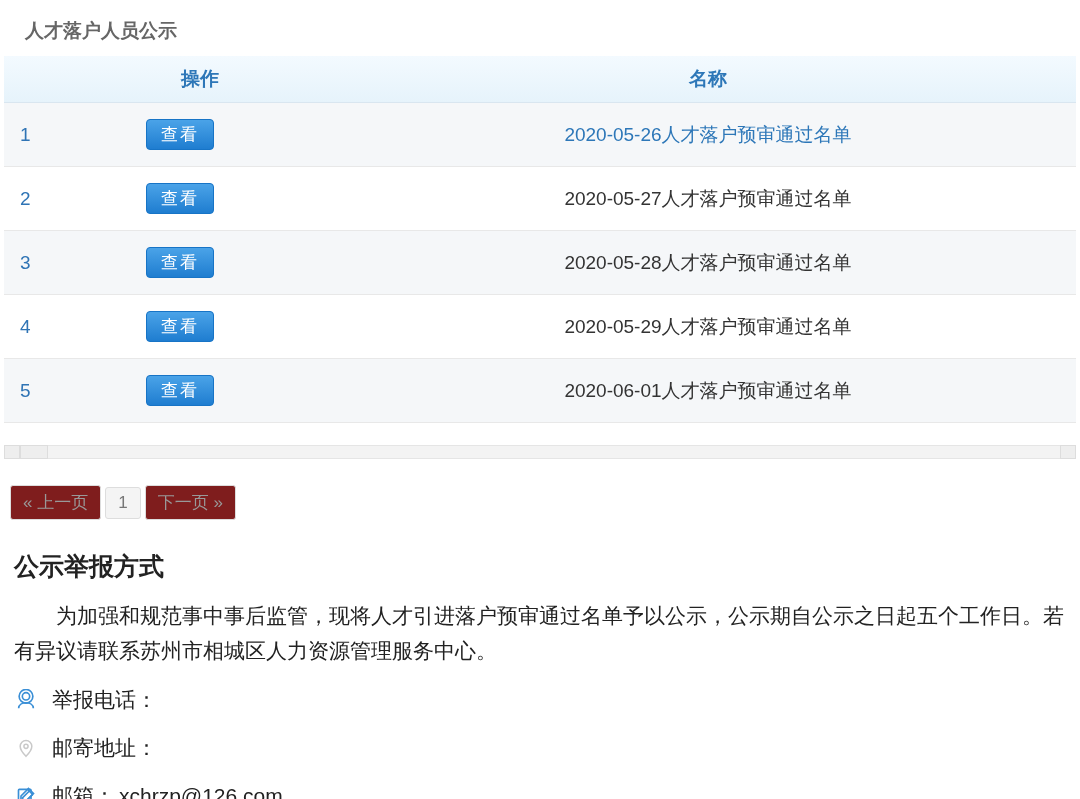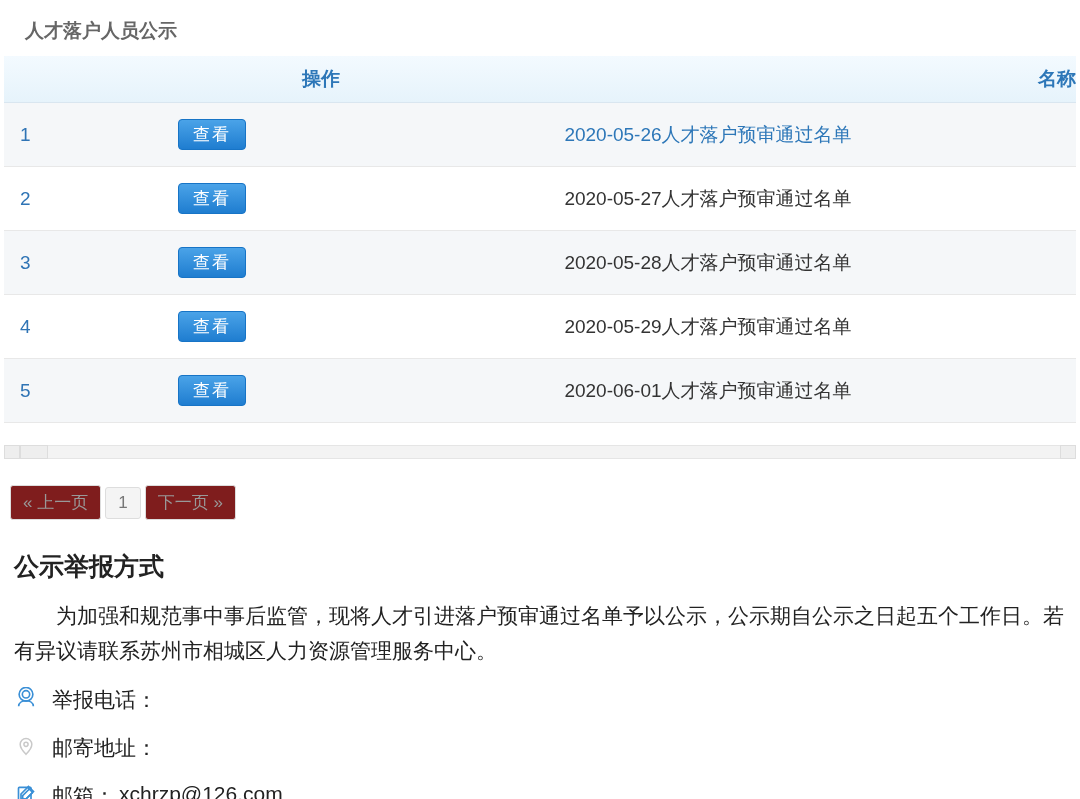--- a/index.html
+++ b/index.html
@@ -22,21 +22,21 @@
     table {
       width: 100%;
       border-collapse: collapse;
       table-layout: fixed;
     }
     thead th {
       background: linear-gradient(#f3faff, #e6f3fb);
       color: #2d77b8;
       font-weight: bold;
       font-size: 19px;
-      text-align: right;
+      text-align: center;
       padding: 10px 0;
       border-bottom: 1px solid #d9e6f0;
     }
     col.c-idx { width: 56px; }
     col.c-op  { width: 280px; }
     col.c-name { }
     tbody tr {
       border-bottom: 1px solid #e8e8e8;
     }
     tbody tr.odd { background: #f5f7f9; }
@@ -67,21 +67,20 @@
       display: inline-block;
       background: linear-gradient(#4aa3e8, #1f7dd0);
       color: #fff;
       font-size: 17px;
       padding: 3px 14px;
       border-radius: 4px;
       border: 1px solid #1774c6;
       cursor: pointer;
       text-align: center;
       letter-spacing: 2px;
-      margin-left: 32px;
     }
     
     .scrollbar-strip {
       margin: 22px 0 26px 0;
       height: 14px;
       display: flex;
       align-items: stretch;
       padding: 0 4px;
     }
     .scrollbar-strip .cap {
@@ -138,20 +137,21 @@
       line-height: 1.65;
       color: #222;
       padding: 0 14px 18px 14px;
       text-indent: 2em;
     }
     .contact-list {
       padding: 0 14px;
     }
     .contact-row {
       display: flex;
+      align-items: center;
       gap: 14px;
       font-size: 21px;
       color: #222;
       margin-bottom: 20px;
     }
     .ico {
       width: 24px;
       height: 24px;
       display: flex;
       align-items: center;

